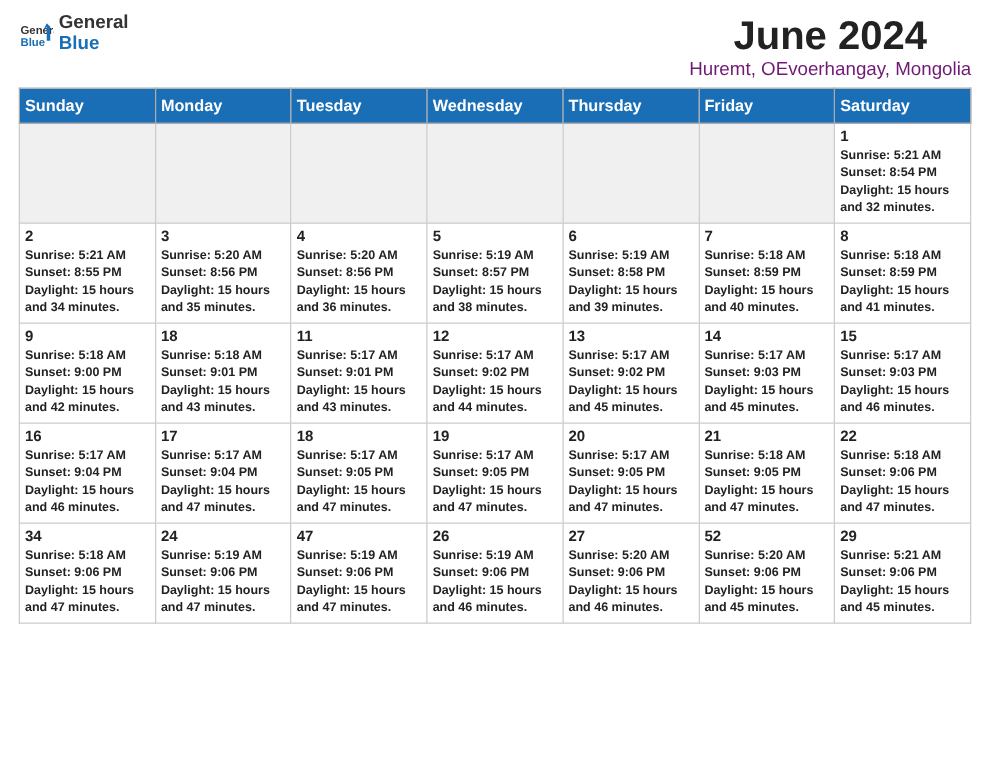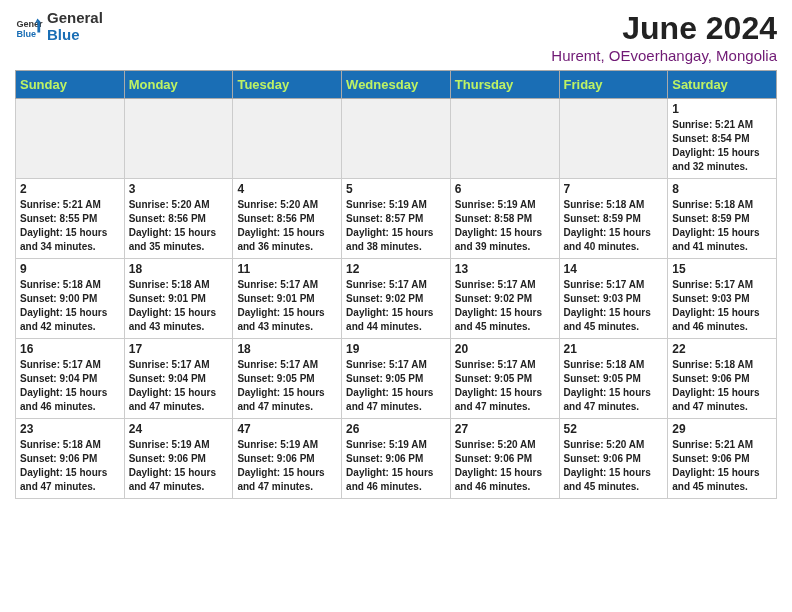--- a/index.html
+++ b/index.html
@@ -25,33 +25,34 @@
       width: 28px;
       height: 28px;
     }
     .title-area {
       text-align: right;
     }
     .main-title {
       font-size: 32px;
       font-weight: bold;
       color: #222;
+      text-align: center;
     }
     .subtitle {
       font-size: 15px;
       color: #701a75;
     }
     .calendar {
       width: 100%;
       border-collapse: collapse;
       table-layout: fixed;
     }
     .calendar th {
       background: #1a6eb5;
-      color: #bef264;
+      color: #ffffff;
       font-size: 13px;
       font-weight: bold;
       padding: 6px 4px;
       text-align: left;
       border: 1px solid #aaa;
     }
     .calendar td {
       border: 1px solid #ccc;
       vertical-align: top;
       padding: 3px 4px;
@@ -276,21 +277,21 @@
         <td>
           <span class="day-num">22</span>
           <div class="day-info" style="white-space: pre-line;">Sunrise: 5:18 AM
 Sunset: 9:06 PM
 Daylight: 15 hours
 and 47 minutes.</div>
         </td>
       </tr>
       <tr>
         <td>
-          <span class="day-num">23</span>
+          <span class="day-num">34</span>
           <div class="day-info" style="white-space: pre-line;">Sunrise: 5:18 AM
 Sunset: 9:06 PM
 Daylight: 15 hours
 and 47 minutes.</div>
         </td>
         <td>
           <span class="day-num">24</span>
           <div class="day-info" style="white-space: pre-line;">Sunrise: 5:19 AM
 Sunset: 9:06 PM
 Daylight: 15 hours

